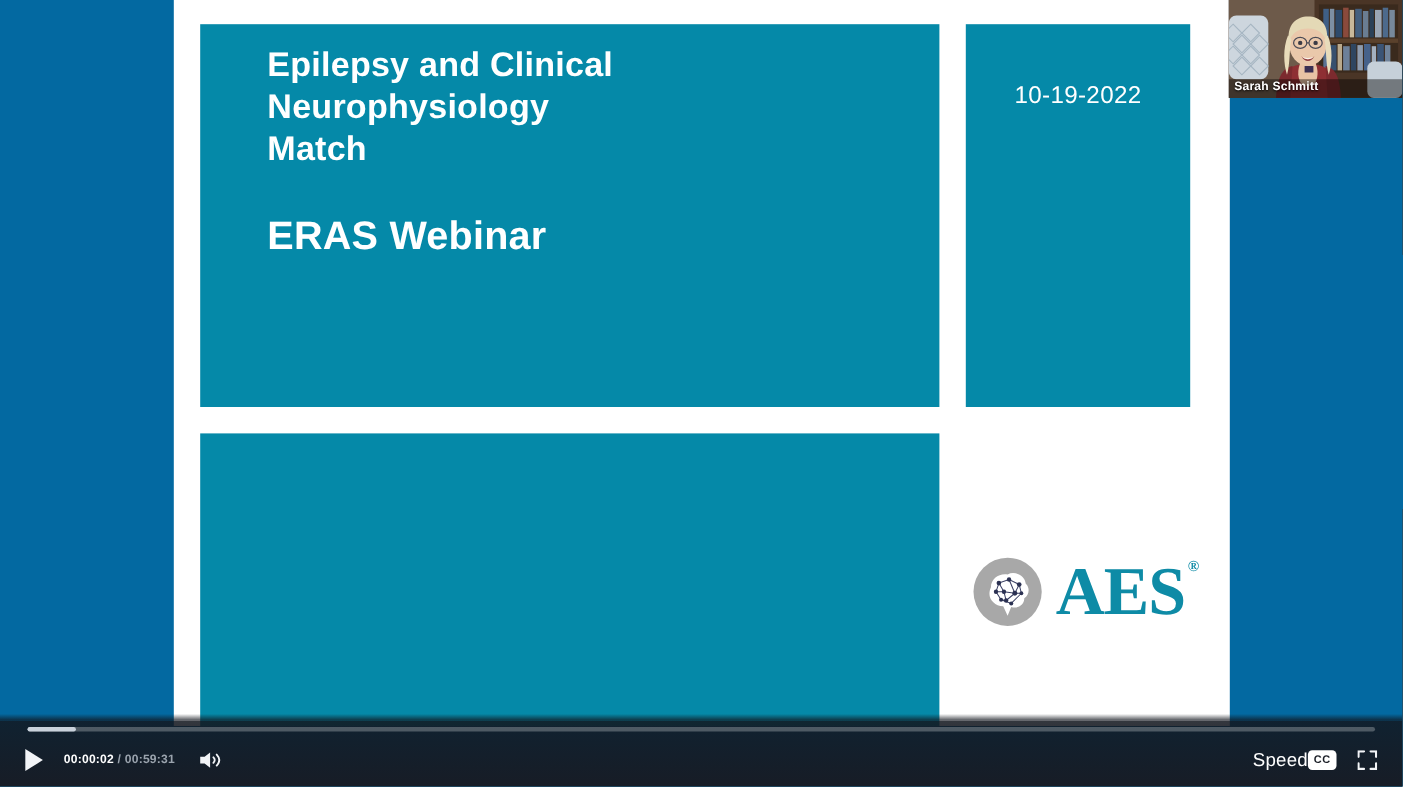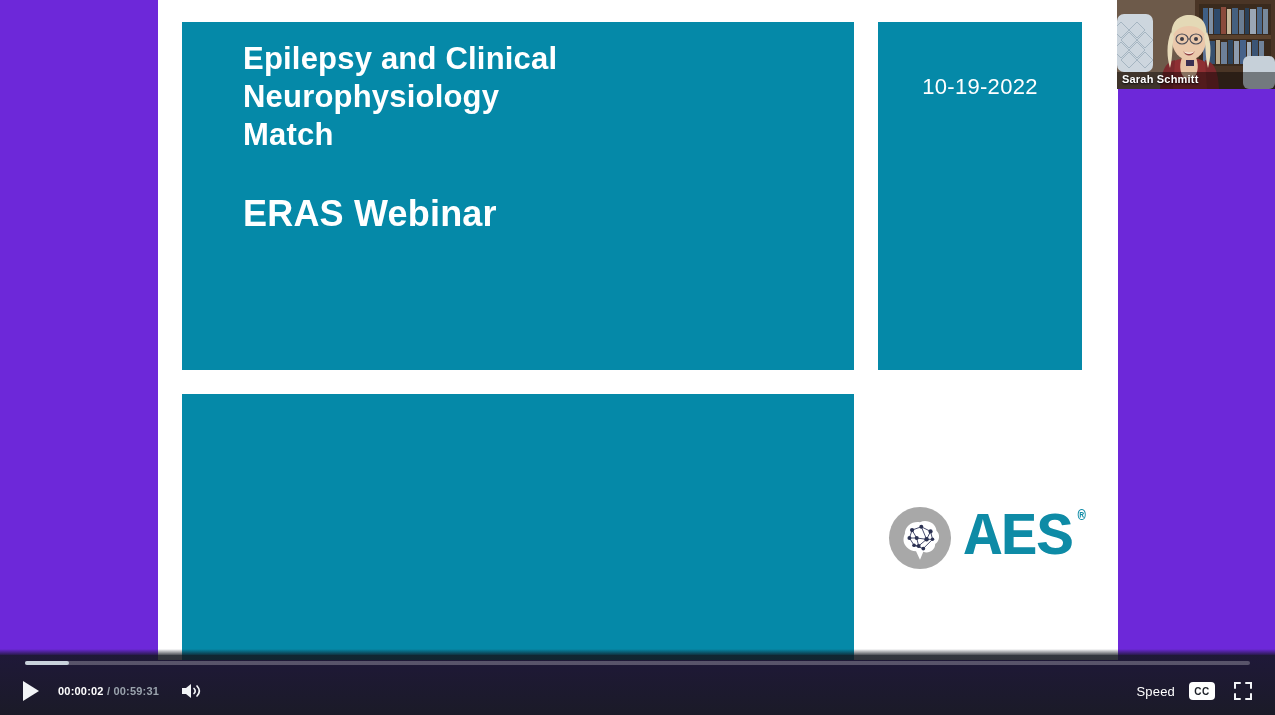--- a/index.html
+++ b/index.html
@@ -11,21 +11,21 @@
     width: 1275px;
     height: 715px;
     overflow: hidden;
     font-family: "Liberation Sans", sans-serif;
   }
 
   #player {
     position: relative;
     width: 1275px;
     height: 715px;
-    background: #6d28d9;
+    background: #0369a1;
     overflow: hidden;
   }
 
   
   #slide-stage {
     position: absolute;
     left: 158px;
     top: 0;
     width: 960px;
     height: 660px;
@@ -108,21 +108,21 @@
     align-items: center;
     justify-content: center;
   }
   #aes-brain-icon {
     width: 66px;
     height: 66px;
     margin-right: -6px;
     flex: none;
   }
   #aes-wordmark {
-    font-family: Liberation Mono, monospace;
+    font-family: Liberation Serif, serif;
     font-size: 62px;
     font-weight: bold;
     color: #0e8ba6;
     letter-spacing: -1px;
     line-height: 1;
     position: relative;
     margin-left: 17px;
   }
   #aes-reg {
     position: absolute;
@@ -231,25 +231,24 @@
   }
   #time-display .sep, #time-display .dur {
     color: #9aa3ad;
     font-weight: bold;
   }
   #volume-button { width: 32px; height: 32px; margin-left: 16px; }
 
   #spacer { flex: 1; }
 
   #speed-button {
-    font-size: 13px;
+    font-size: 17px;
     color: #ffffff;
     font-weight: normal;
     letter-spacing: 0.2px;
-    margin-right: 14px;
   }
   #cc-button {
     width: 26px; height: 18px;
     border-radius: 4px;
     background: #ffffff;
     color: #1b1f27;
     font-size: 10px;
     font-weight: bold;
     letter-spacing: 0.5px;
     margin-right: 16px;

